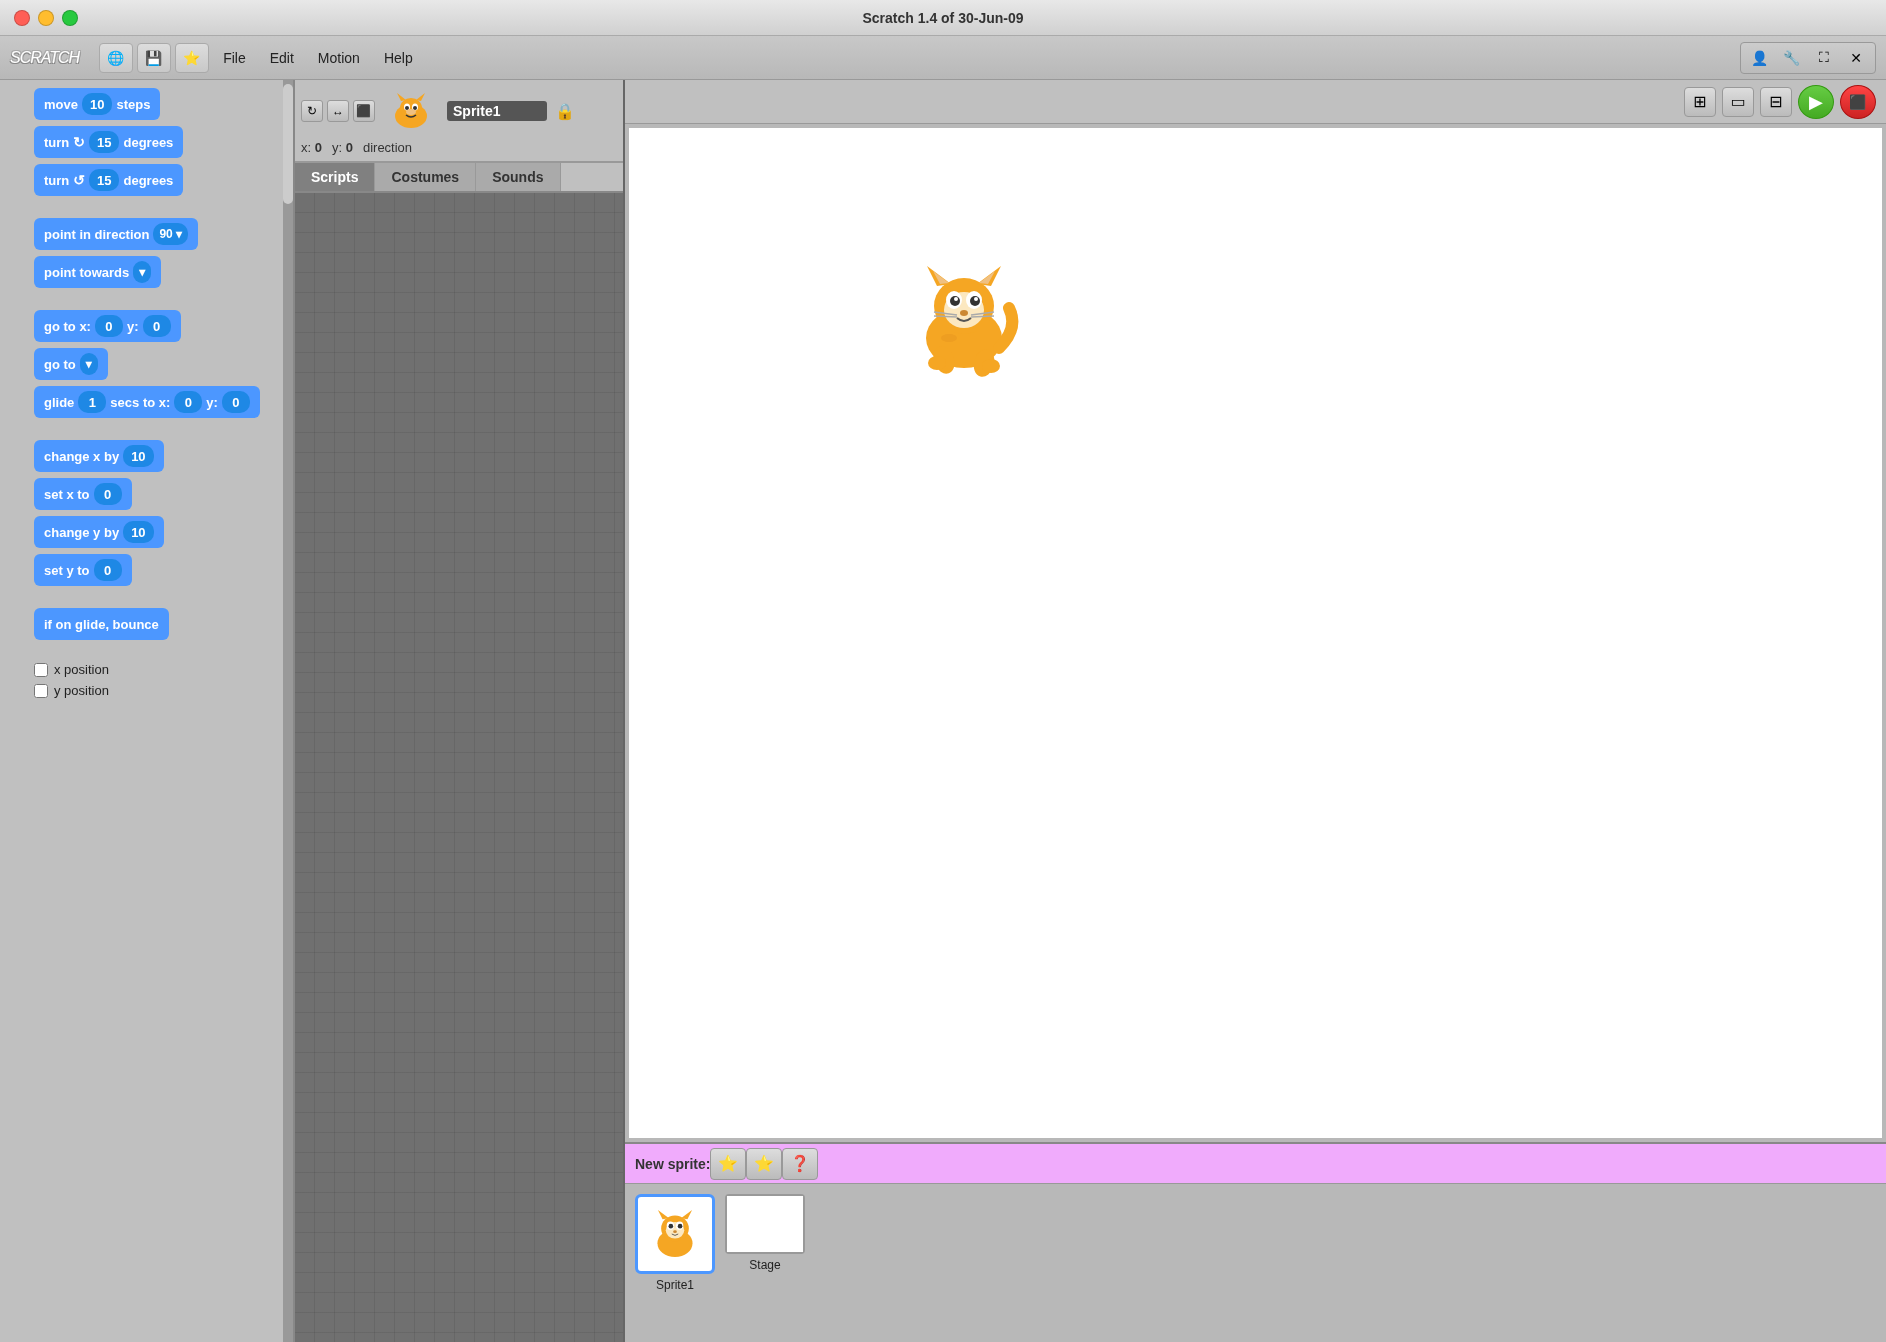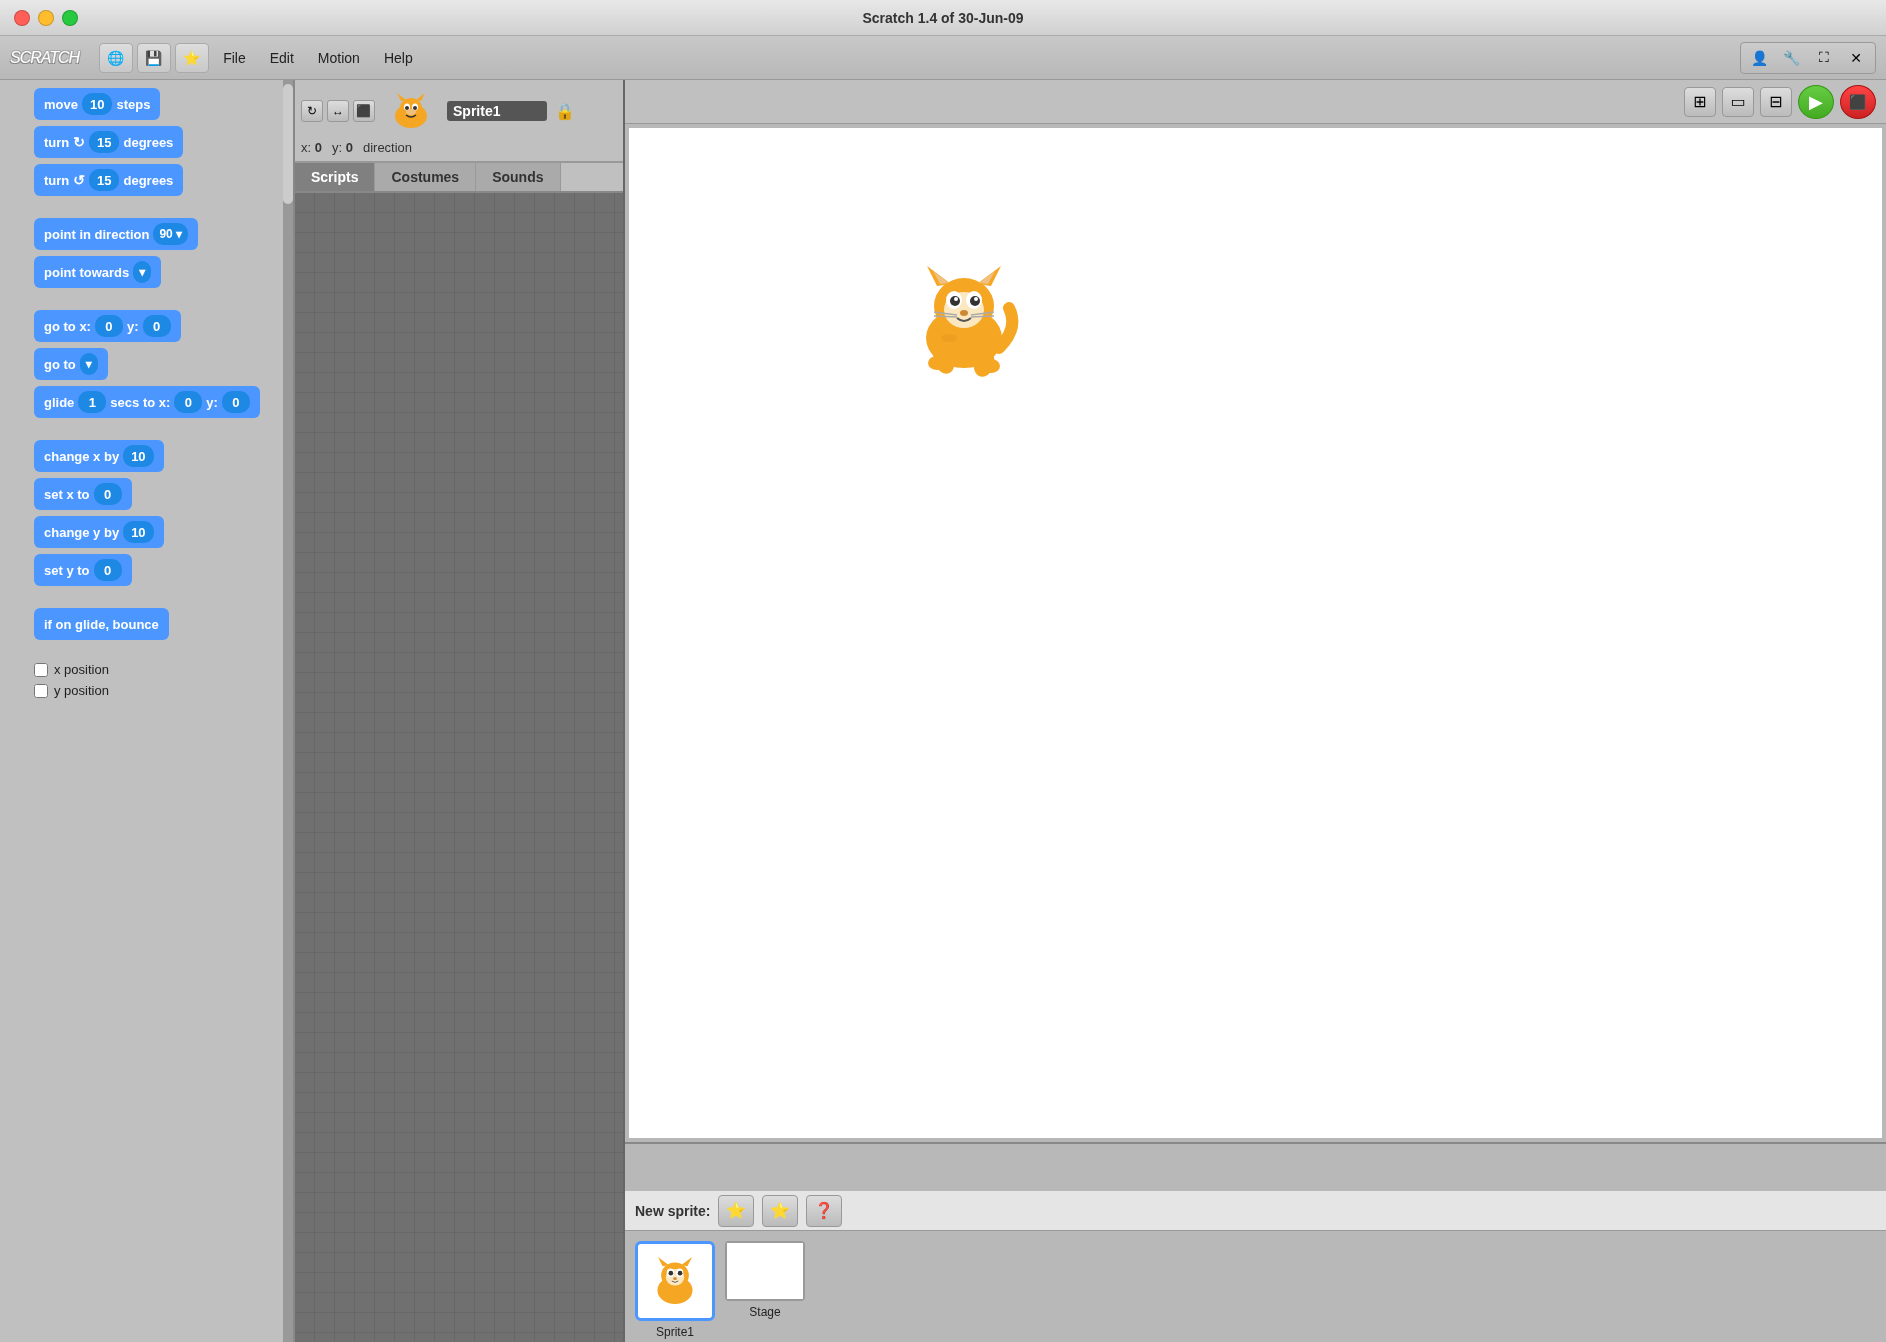--- a/index.html
+++ b/index.html
@@ -376,30 +376,28 @@
     
     #sprite-list-area {
       height: 200px;
       background: #b8b8b8;
       border-top: 2px solid #888;
       display: flex;
       flex-direction: column;
     }
     #new-sprite-row {
       height: 40px;
-      background: #e5e5e5;
+      background: #f0abfc;
       border-bottom: 1px solid #999;
       display: flex;
       align-items: center;
       padding: 0 10px;
-      gap: 8px;
       font-size: 14px;
       color: #333;
       font-weight: bold;
-      margin-top: 47px;
     }
     .new-sprite-btn {
       width: 36px;
       height: 32px;
       background: linear-gradient(to bottom, #ddd, #bbb);
       border: 1px solid #999;
       border-radius: 4px;
       display: flex;
       align-items: center;
       justify-content: center;

